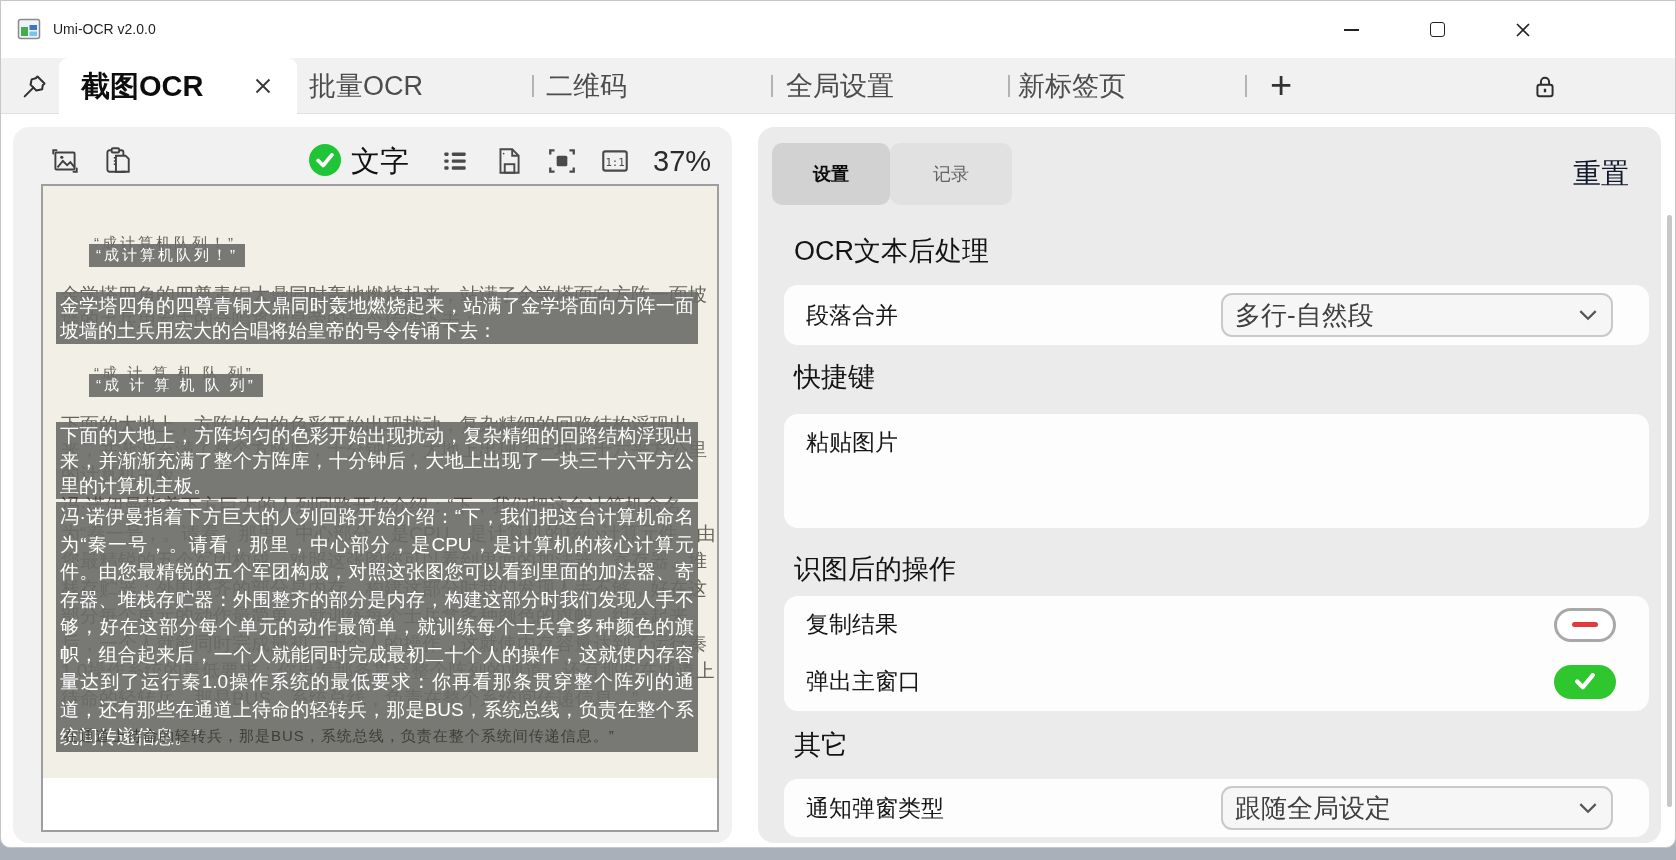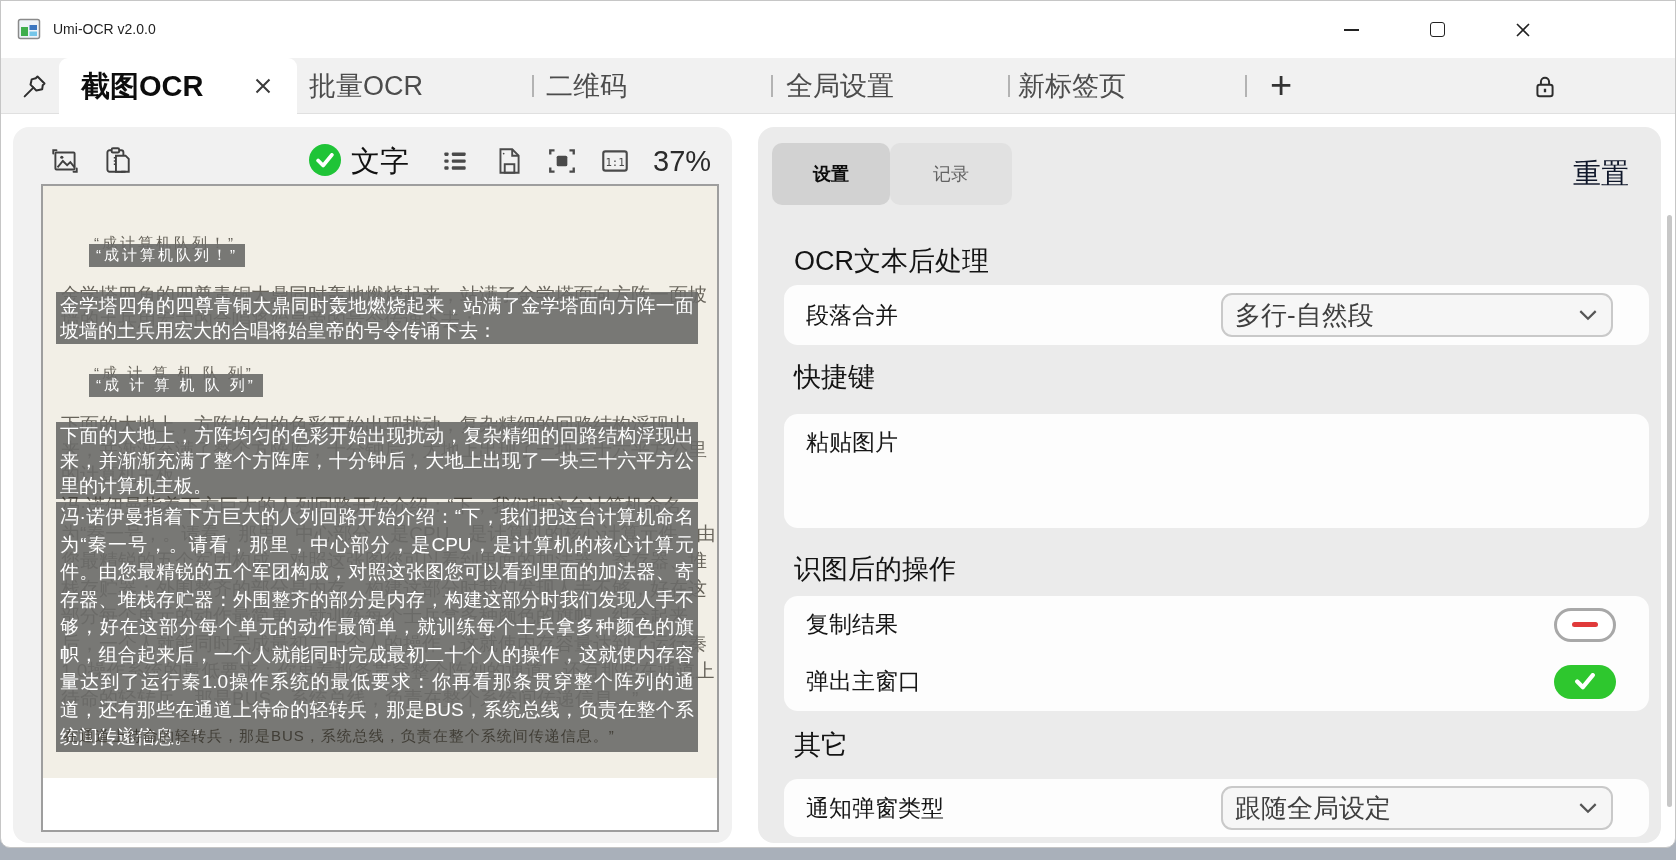--- a/index.html
+++ b/index.html
@@ -58,21 +58,21 @@
   .b1{left:46px;top:58px;} .b2{left:13px;top:106px;} .b3{left:46px;top:188px;}
   .b4{left:13px;top:236px;} .b5{left:13px;top:316px;}
   .ghost-line{position:absolute;left:20px;top:541px;font-size:15px;color:rgba(55,52,44,0.85);letter-spacing:1px;white-space:nowrap;}
   
   .right-card{position:absolute;left:757px;top:126px;width:903px;height:716px;background:#ebebeb;border-radius:16px;}
   .rtab{position:absolute;top:16px;height:62px;border-radius:10px;display:flex;align-items:center;justify-content:center;font-size:18px;}
   .rtab-settings{left:14px;width:118px;background:#d2d2d2;font-weight:bold;color:#0c0c0c;}
   .rtab-records{left:132px;width:122px;background:#e1e1e1;color:#636363;}
   .reset{position:absolute;right:32px;top:28px;font-size:28px;color:#0f172a;}
   .sec{position:absolute;left:36px;height:40px;line-height:40px;font-size:27px;color:#141414;}
-  .sec1{top:114px;} .sec2{top:230px;} .sec3{top:422px;} .sec4{top:598px;}
+  .sec1{top:104px;} .sec2{top:230px;} .sec3{top:422px;} .sec4{top:598px;}
   .rcard{position:absolute;left:26px;width:865px;background:#fdfdfd;border-radius:14px;}
   .card1{top:158px;height:60px;} .card2{top:287px;height:114px;}
   .card3{top:469px;height:115px;} .card4{top:652px;height:58px;}
   .rrow{position:relative;height:57px;}
   .rrow1{height:60px;} .rrow4{height:58px;}
   .rlab{position:absolute;left:22px;top:0;height:100%;display:flex;align-items:center;font-size:23px;color:#161616;}
   .combo{position:absolute;left:437px;top:50%;transform:translateY(-50%);width:392px;height:44px;
     background:#f6f6f6;border:2px solid #c9c9c9;border-radius:11px;box-sizing:border-box;
     display:flex;align-items:center;}
   .combo .val{margin-left:12px;font-size:26px;color:#3f3f3f;flex:1;white-space:nowrap;overflow:hidden;}

